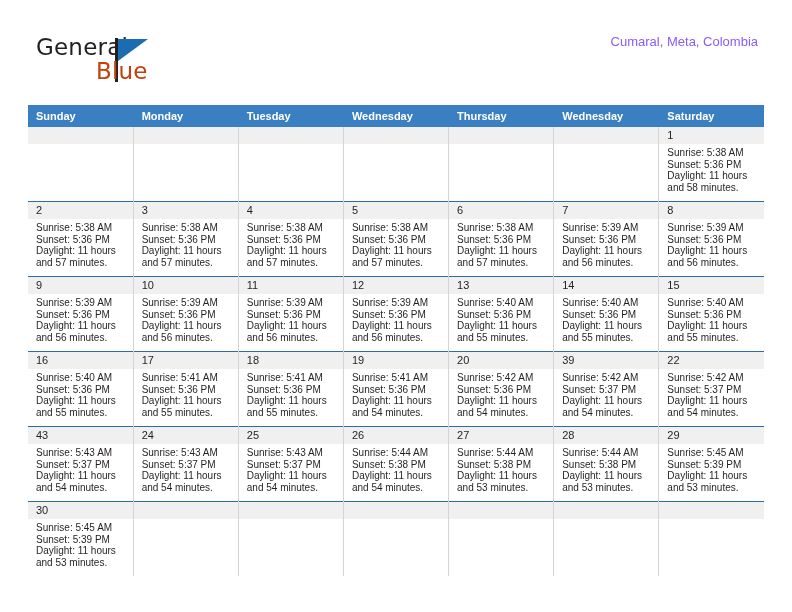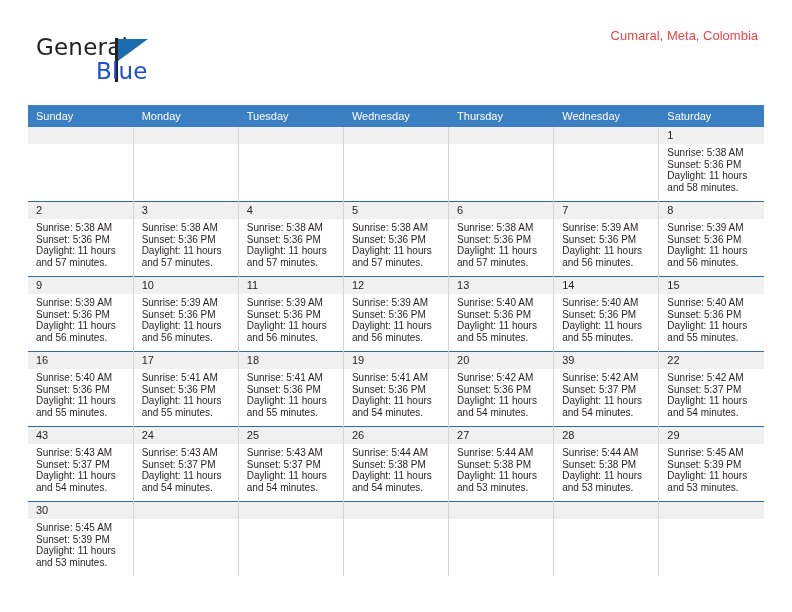--- a/index.html
+++ b/index.html
@@ -45,21 +45,21 @@
     color: #231f20;
     font-family: "DejaVu Sans", sans-serif;
     font-weight: 400;
   }
   .logo-blue {
     position: absolute;
     left: 60px;
     top: 24px;
     font-size: 23px;
     letter-spacing: 0.2px;
-    color: #1d4ed8;
+    color: #c2410c;
     font-family: "DejaVu Sans", sans-serif;
     font-weight: 400;
   }
   .logo-tri {
     position: absolute;
     left: 82px;
     top: 5px;
     width: 0;
     height: 0;
     border-left: 30px solid #1b6cb0;
@@ -83,39 +83,40 @@
   .month-title {
     font-size: 26px;
     font-weight: 400;
     color: #231f20;
     line-height: 32px;
     white-space: nowrap;
   }
   .location {
     font-size: 13px;
     font-weight: 400;
-    color: #ef4444;
+    color: #8b5cf6;
     line-height: 20px;
+    margin-top: 6px;
     white-space: nowrap;
   }
 
   
   .calendar {
     position: absolute;
     left: 28px;
     top: 105px;
     width: 736px;
     border-collapse: collapse;
     table-layout: fixed;
   }
   .calendar th {
     background: #3a7fc1;
     color: #ffffff;
     font-size: 11px;
-    font-weight: normal;
+    font-weight: bold;
     text-align: left;
     padding: 5px 0 5px 8px;
     height: 19px;
     box-sizing: border-box;
     border-right: 1px solid #3a7fc1;
   }
   .calendar td {
     vertical-align: top;
     padding: 0;
     border-right: 1px solid #d4d4d4;

